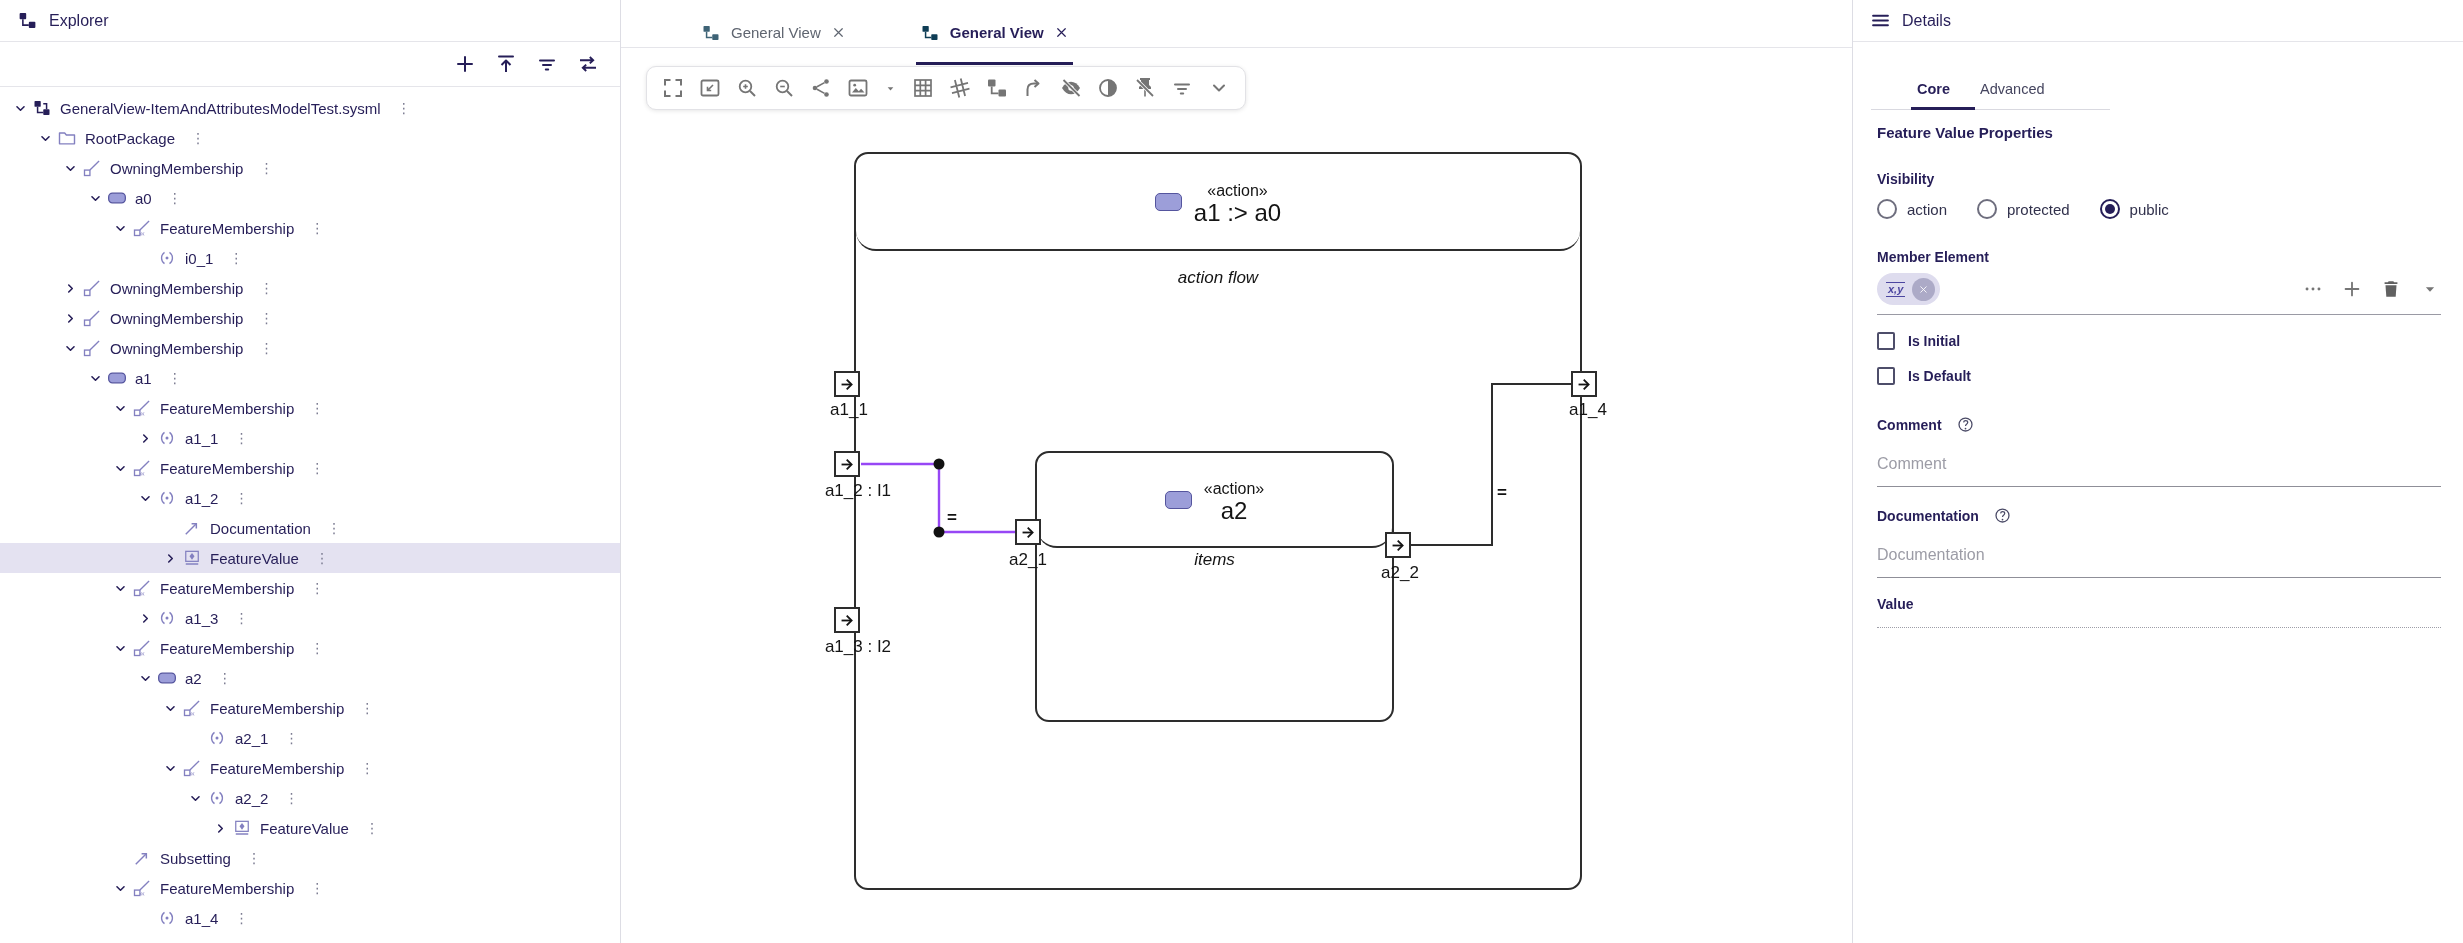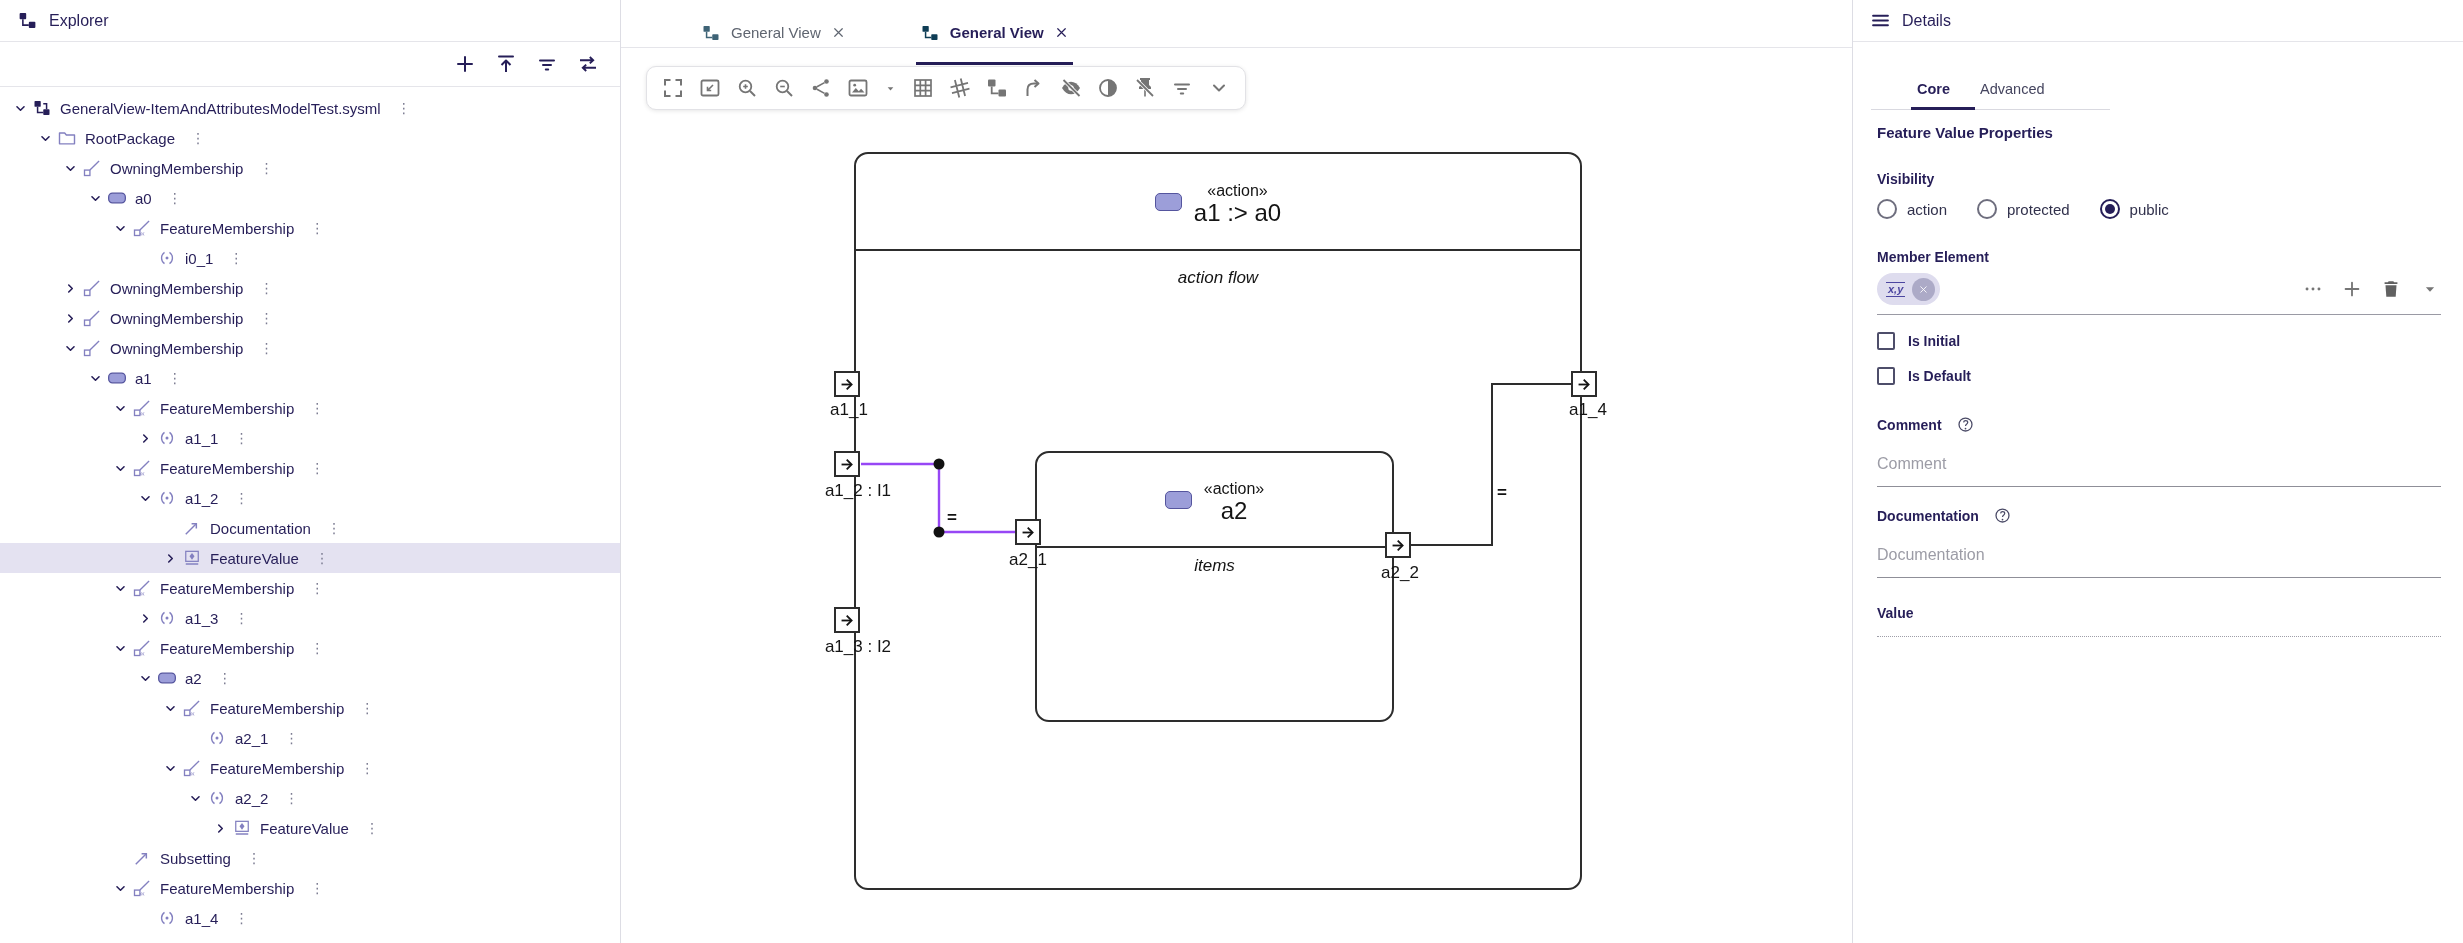--- a/index.html
+++ b/index.html
@@ -32,29 +32,29 @@
   .tab.active .ticon svg{opacity:1}
   .tab.active::after{content:"";position:absolute;left:14px;right:14px;bottom:0;height:3px;background:#261E58;}
   .stage{position:absolute;left:0;top:0;right:0;bottom:0;pointer-events:none;}
   .stage *{pointer-events:auto}
   .dtoolbar{position:absolute;left:25px;top:66px;display:flex;align-items:center;gap:13px;padding:0 14px;height:42px;background:#fff;border:1px solid #e2e2e6;border-radius:10px;box-shadow:0 1px 4px rgba(0,0,0,.10);color:#757575;}
   .dtoolbar .tbtn{width:24px;height:24px;cursor:pointer}
   .dtoolbar .tbtn svg{width:24px;height:24px}
   .dtoolbar .tbtn.caret{width:15px}
   .dtoolbar .tbtn.caret svg{width:15px;height:15px;margin-top:5px}
   .node{position:absolute;background:#fff;border:2px solid #2d2d2d;border-radius:14px;}
-  .node-header{display:flex;align-items:center;justify-content:center;gap:12px;border-bottom:2px solid #2d2d2d;}
+  .node-header{display:flex;align-items:center;justify-content:center;gap:12px;border-bottom:2px solid #2d2d2d;border-radius:20px;}
   .outer .node-header{height:95px}
   .inner .node-header{height:93px}
   .action-chip{width:25px;height:16px;border-radius:5px;background:#9C9ED9;border:1.5px solid #55559E;}
   .hdr-text{text-align:center;color:#141414;}
   .stereo{font-size:16px;line-height:21px;}
   .nname{font-size:24px;line-height:23px;}
   .comp-label{font-style:italic;font-size:17px;text-align:center;color:#141414;margin-top:17px;}
-  .inner .comp-label{margin-top:8px}
+  .inner .comp-label{margin-top:2px}
   .items-list{position:absolute;left:14px;top:156px;}
   .item-row{display:flex;align-items:center;gap:13px;height:32px;font-size:18px;color:#141414;}
   .item-row .iicon{width:22px;height:22px;color:#7B78B8}
   .item-row .iicon svg{width:22px;height:22px}
   .port{position:absolute;width:26px;height:26px;background:#fff;border:2px solid #2d2d2d;box-sizing:border-box;display:flex;align-items:center;justify-content:center;}
   .port svg{width:19px;height:19px}
   .port-label{position:absolute;width:180px;text-align:center;font-size:17px;color:#141414;white-space:nowrap;}
   .edge-label{position:absolute;font-size:17px;font-weight:700;color:#111;}
   
   .details{width:612px;min-width:612px;border-left:1px solid #dddde4;background:#fff;display:flex;flex-direction:column;}
@@ -900,17 +900,17 @@
             <svg viewBox="0 0 24 24">
               <circle cx="12" cy="12" r="8.2" fill="none" stroke="currentColor" stroke-width="1.6"></circle>
               <path d="M9.6 9.3c.2-1.4 1.2-2.3 2.6-2.3 1.5 0 2.6 1 2.6 2.3 0 1-.5 1.6-1.5 2.3-.9.6-1.2 1-1.2 1.9v.3" fill="none" stroke="currentColor" stroke-width="1.6"></path>
               <circle cx="12" cy="17.2" r="1.1" fill="currentColor"></circle>
             </svg>
           </span>
       </div>
       <div class="ph">Documentation</div>
       <div class="ph-line"></div>
 
-      <div class="fld-label" style="margin-top:27px">Value</div>
+      <div class="fld-label" style="margin-top:18px">Value</div>
       <div class="ph-line dotted"></div>
     </div>
   </aside>
 </div>
 
 </body></html>

